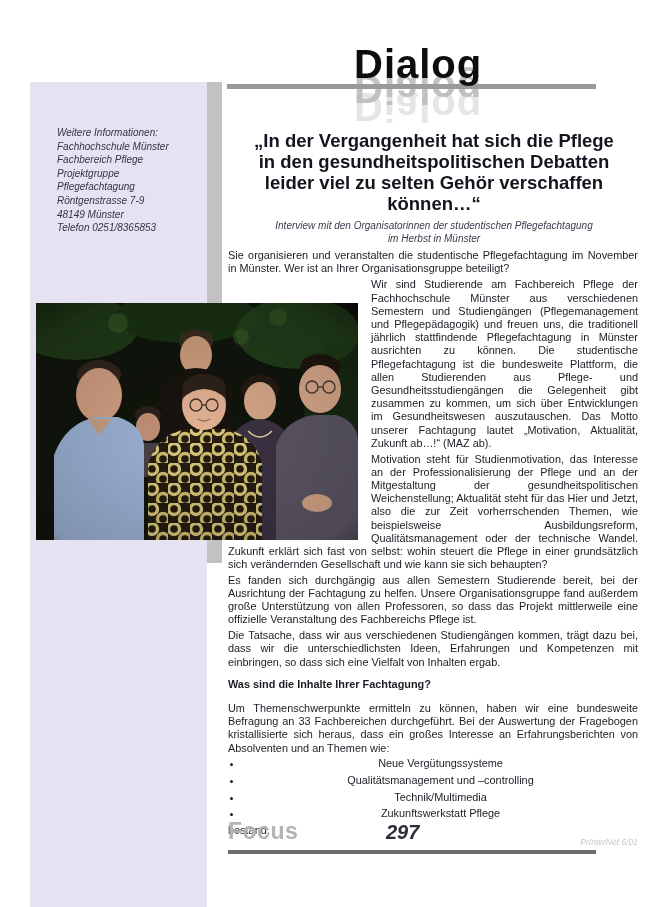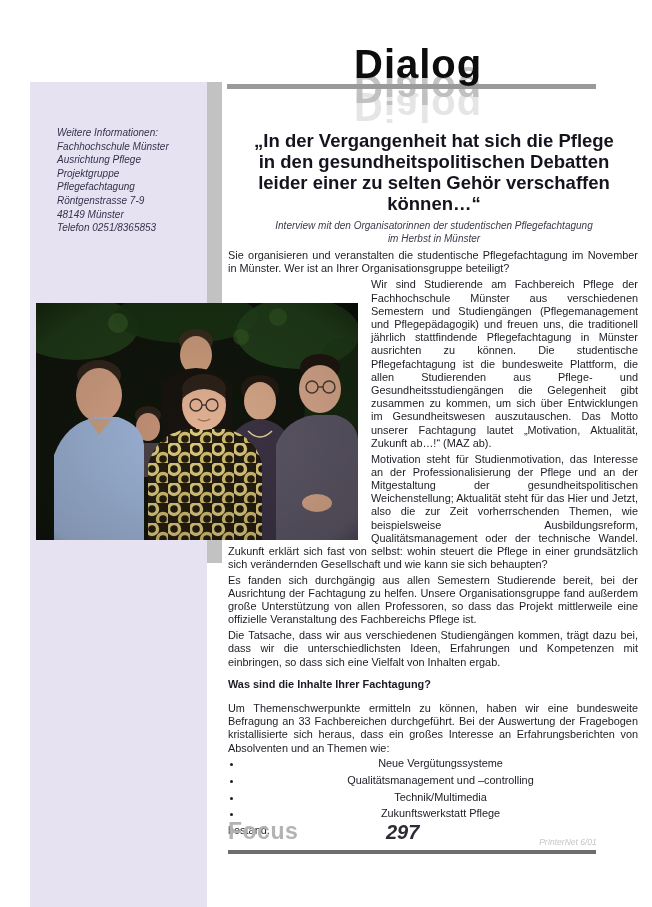--- a/index.html
+++ b/index.html
@@ -47,52 +47,52 @@
   ul.topics li { margin:0 0 3.5px 0; text-align:center; }
 
   
   .photo { position:absolute; left:36px; top:303px; width:322px; height:237px; display:block; }
 
   
   .footer-section { position:absolute; left:228px; top:818px; font-size:23px; font-weight:700;
                     color:#b3b3b3; letter-spacing:.5px; }
   .footer-page { position:absolute; left:386px; top:821px; font-size:20px; font-weight:700;
                  font-style:italic; color:#2c2c38; }
-  .footer-issue { position:absolute; left:498px; top:837px; width:140px; text-align:center;
+  .footer-issue { position:absolute; left:498px; top:837px; width:140px; text-align:right;
                   font-size:8.5px; font-style:italic; color:#c6c6c6; }
   .footer-rule { position:absolute; left:228px; top:850px; width:368px; height:4px;
                  background:var(--footer-rule,#6e6e6e); }
 </style>
 </head>
 <body>
 
 <div class="page">
 
   <div class="sidebar"></div>
   <div class="sidebar-shadow"></div>
   <div class="contact">
     <div>Weitere Informationen:</div>
     <div>Fachhochschule Münster</div>
-    <div>Ausrichtung Pflege</div>
+    <div>Fachbereich Pflege</div>
     <div>Projektgruppe</div>
     <div>Pflegefachtagung</div>
     <div>Röntgenstrasse 7-9</div>
     <div>48149 Münster</div>
     <div>Telefon 0251/8365853</div>
   </div>
 
   <div class="logo-reflect1">Dialog</div>
   <div class="logo-reflect2">Dialog</div>
   <div class="top-rule"></div>
   <div class="logo-main">Dialog</div>
 
   <div class="headline">
     <div>„In der Vergangenheit hat sich die Pflege</div>
     <div>in den gesundheitspolitischen Debatten</div>
-    <div>leider einer zu selten Gehör verschaffen</div>
+    <div>leider viel zu selten Gehör verschaffen</div>
     <div>können…“</div>
   </div>
   <div class="subtitle">
     <div>Interview mit den Organisatorinnen der studentischen Pflegefachtagung</div>
     <div>im Herbst in Münster</div>
   </div>
 
   <div class="article">
     <p class="q">Sie organisieren und veranstalten die studentische Pflegefachtagung im November in Münster. Wer ist an Ihrer Organisationsgruppe beteiligt?</p>
     <div class="photo-spacer"></div>

